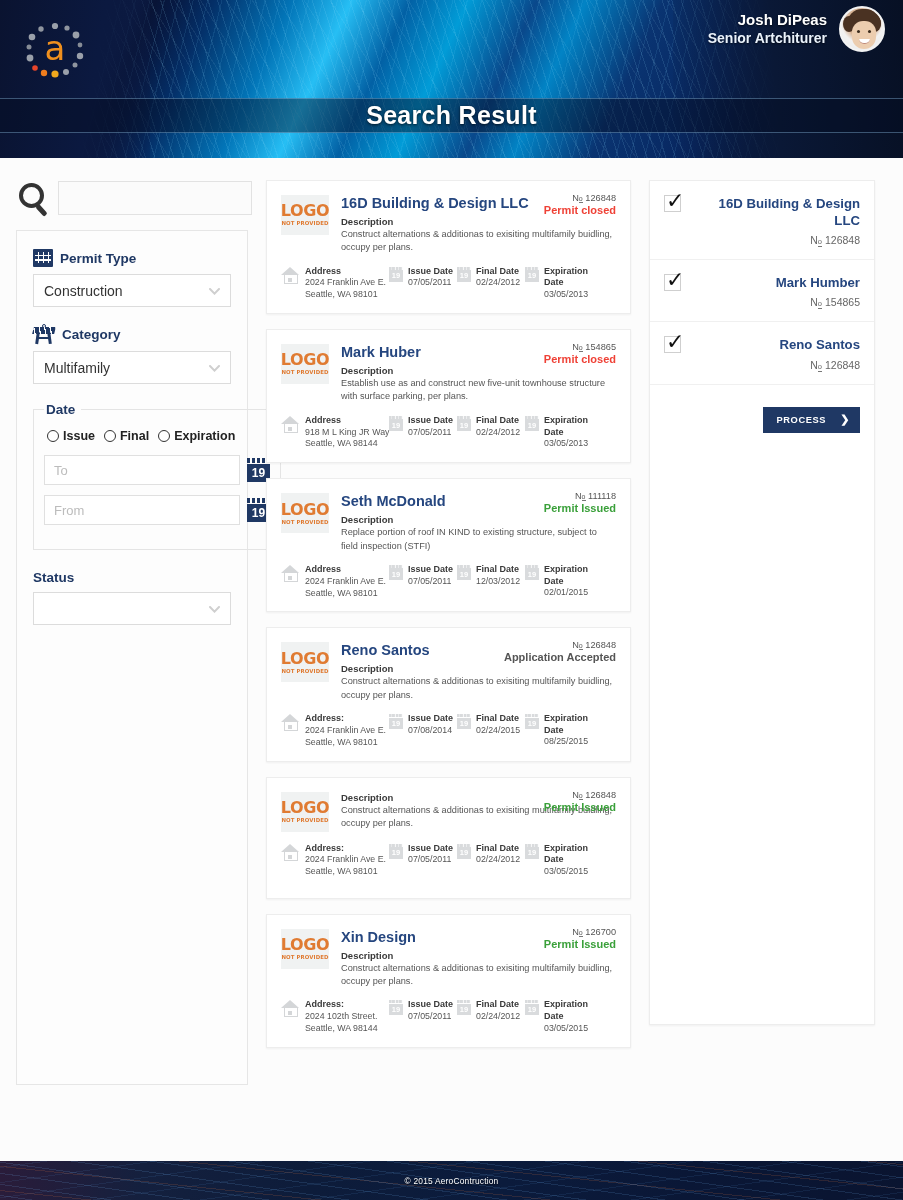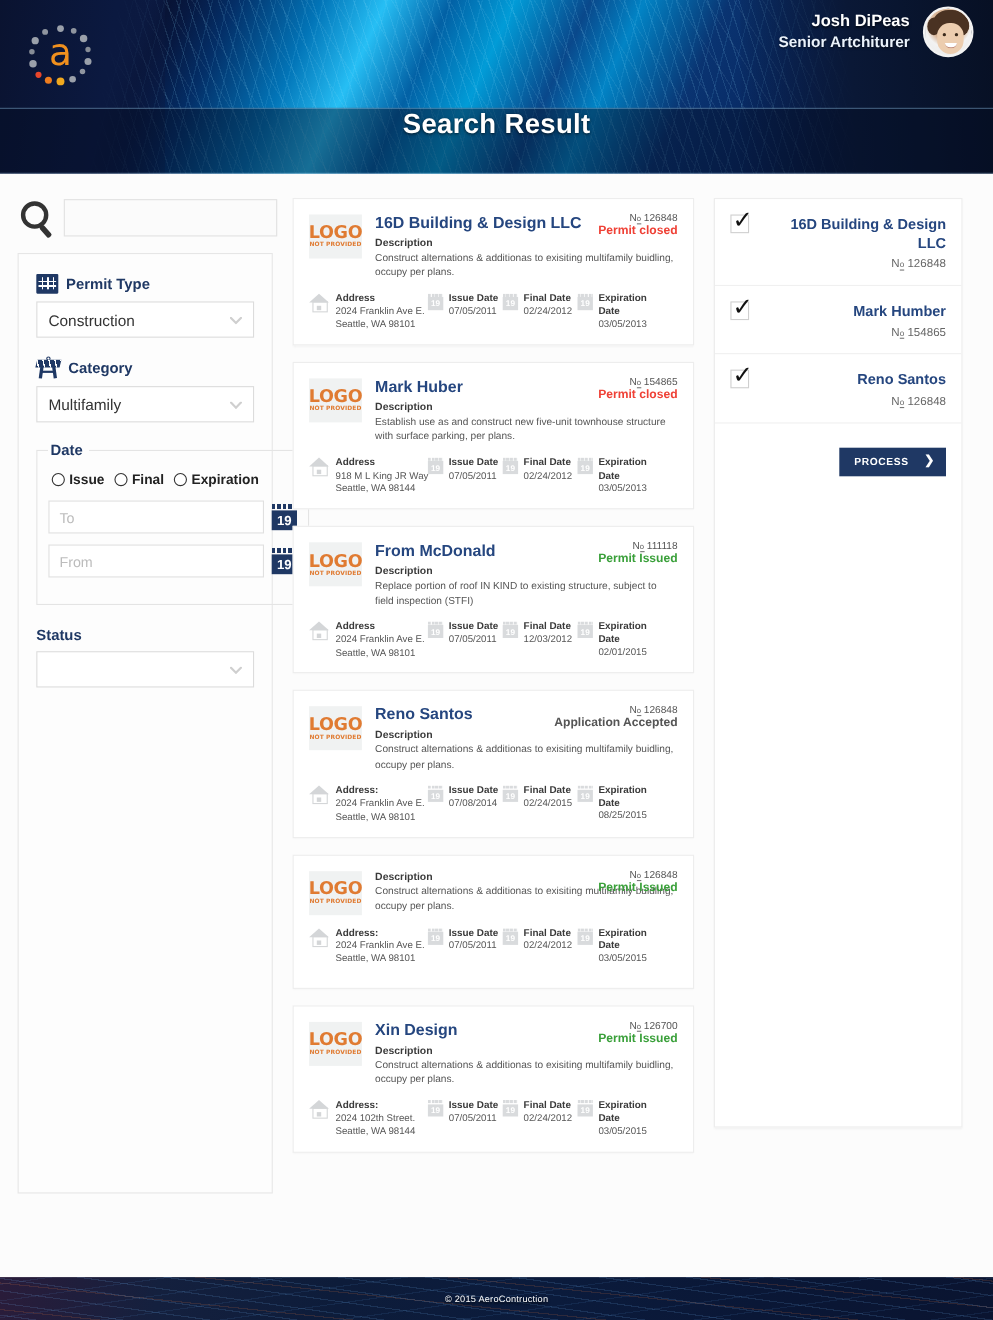--- a/index.html
+++ b/index.html
@@ -61,25 +61,25 @@
   }
   .avatar .hair { position:absolute; left:6px; top:1px; width:34px; height:20px; background:#4a3222; border-radius:18px 18px 6px 6px; }
   .avatar .hair2 { position:absolute; left:2px; top:8px; width:12px; height:16px; background:#4a3222; border-radius:50%; }
   .avatar .hair3 { position:absolute; right:2px; top:7px; width:12px; height:17px; background:#4a3222; border-radius:50%; }
   .avatar .face { position:absolute; left:11px; top:13px; width:24px; height:28px; background:#eccdaf; border-radius:12px 12px 13px 13px; }
   .avatar .eyeL { position:absolute; left:16px; top:22px; width:3px; height:3px; background:#3a2a1c; border-radius:50%; }
   .avatar .eyeR { position:absolute; left:27px; top:22px; width:3px; height:3px; background:#3a2a1c; border-radius:50%; }
   .avatar .mouth { position:absolute; left:18px; top:31px; width:11px; height:5px; background:#fff; border-radius:0 0 8px 8px; border-bottom:1px solid #c08b7b; }
 
   .title-bar {
-    position:absolute; left:0; right:0; top:98px; height:60px;
+    position:absolute; left:0; right:0; top:98px; height:35px;
     background: rgba(4,14,36,0.45);
     border-top:1px solid rgba(160,215,255,0.35);
     border-bottom:1px solid rgba(160,215,255,0.35);
-    display:flex; justify-content:center;
+    display:flex; align-items:center; justify-content:center;
   }
   .title-bar h1 {
     color:#ffffff; font-size:25px; font-weight:bold; letter-spacing:.3px;
     text-shadow:0 1px 3px rgba(0,0,0,.7);
   }
 
   
   .body-area {
     position:relative;
     height: 1003px;
@@ -525,21 +525,21 @@
           <div class="rc-meta">
             <div class="rc-num">N<u>o</u>&nbsp;<span>111118</span></div>
             <div class="rc-status st-issued">Permit Issued</div>
           </div>
           <div class="rc-top">
             <div class="logo-ph">
               <div class="l1">LOGO</div>
               <div class="l2">NOT PROVIDED</div>
             </div>
             <div class="rc-main">
-              <div class="rc-name">From McDonald</div>
+              <div class="rc-name">Seth McDonald</div>
               <div class="rc-desc-label">Description</div>
               <div class="rc-desc">Replace portion of roof IN KIND to existing structure, subject to field inspection (STFI)</div>
             </div>
           </div>
           <div class="rc-bottom">
             <div class="meta-item meta-addr">
               <span class="meta-ic ic-home">
                 <span class="roof"></span>
                 <span class="base"></span>
                 <span class="win"></span>

